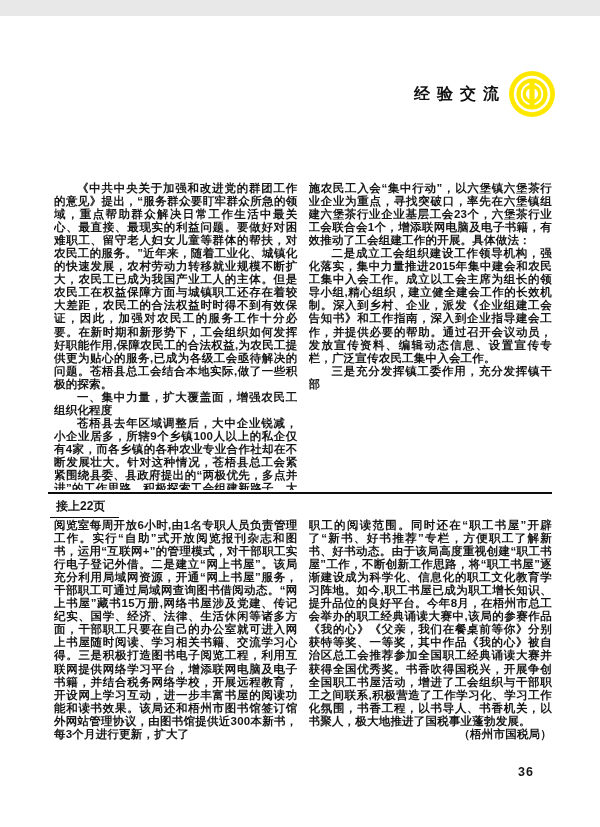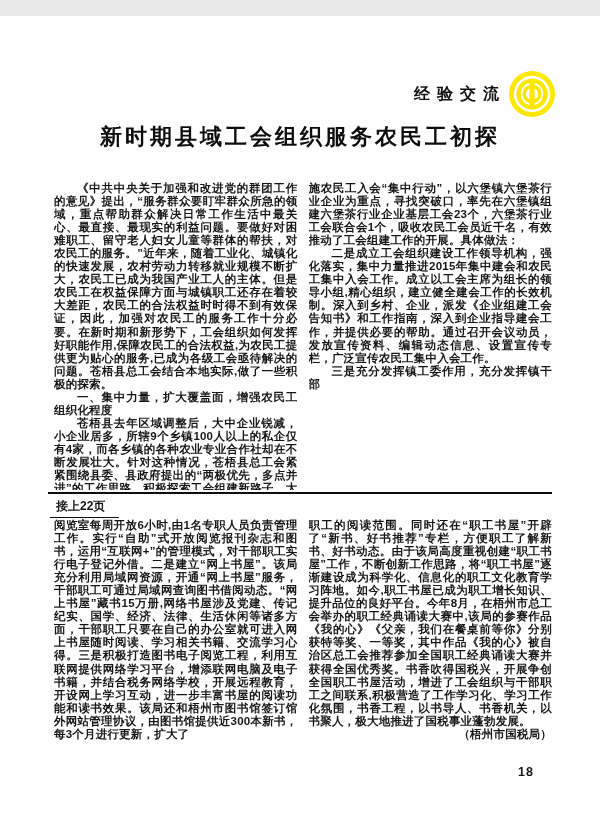--- a/index.html
+++ b/index.html
@@ -91,42 +91,41 @@
         <circle cx="24" cy="24" r="23" fill="#ffe800"></circle>
         <circle cx="24" cy="24" r="18.2" fill="#ffffff"></circle>
         <circle cx="24" cy="24" r="15.6" fill="#ffe800"></circle>
         <circle cx="24" cy="24" r="11.2" fill="#ffffff"></circle>
         <circle cx="24" cy="24" r="7.8" fill="none" stroke="#ffe800" stroke-width="3.4"></circle>
         <rect x="21.4" y="12.2" width="5.2" height="23.6" fill="#ffe800"></rect>
       </svg>
     </span>
   </div>
 
-  <div class="article-title">新时期县域工会组织服务农民工初探</div>
 
   <div class="cols upper-cols">
     <div class="col">
       <p>《中共中央关于加强和改进党的群团工作的意见》提出，“服务群众要盯牢群众所急的领域，重点帮助群众解决日常工作生活中最关心、最直接、最现实的利益问题。要做好对困难职工、留守老人妇女儿童等群体的帮扶，对农民工的服务。”近年来，随着工业化、城镇化的快速发展，农村劳动力转移就业规模不断扩大，农民工已成为我国产业工人的主体。但是农民工在权益保障方面与城镇职工还存在着较大差距，农民工的合法权益时时得不到有效保证，因此，加强对农民工的服务工作十分必要。在新时期和新形势下，工会组织如何发挥好职能作用,保障农民工的合法权益,为农民工提供更为贴心的服务,已成为各级工会亟待解决的问题。苍梧县总工会结合本地实际,做了一些积极的探索。</p>
       <p class="col-heading">一、集中力量，扩大覆盖面，增强农民工组织化程度</p>
       <p>苍梧县去年区域调整后，大中企业锐减，小企业居多，所辖9个乡镇100人以上的私企仅有4家，而各乡镇的各种农业专业合作社却在不断发展壮大。针对这种情况，苍梧县总工会紧紧围绕县委、县政府提出的“两极优先，多点并进”的工作思路，积极探索工会组建新路子，大力实</p>
     </div>
     <div class="col">
-      <p class="no-indent">施农民工入会“集中行动”，以六堡镇六堡茶行业企业为重点，寻找突破口，率先在六堡镇组建六堡茶行业企业基层工会23个，六堡茶行业工会联合会1个，吸收农民工会员近千名，有效推动了工会组建工作的开展。具体做法：</p>
+      <p class="no-indent">施农民工入会“集中行动”，以六堡镇六堡茶行业企业为重点，寻找突破口，率先在六堡镇组建六堡茶行业企业基层工会23个，六堡茶行业工会联合会1个，增添联网电脑及电子书籍，有效推动了工会组建工作的开展。具体做法：</p>
       <p>二是成立工会组织建设工作领导机构，强化落实，集中力量推进2015年集中建会和农民工集中入会工作。成立以工会主席为组长的领导小组,精心组织，建立健全建会工作的长效机制。深入到乡村、企业，派发《企业组建工会告知书》和工作指南，深入到企业指导建会工作，并提供必要的帮助。通过召开会议动员，发放宣传资料、编辑动态信息、设置宣传专栏，广泛宣传农民工集中入会工作。</p>
       <p>三是充分发挥镇工委作用，充分发挥镇干部</p>
     </div>
   </div>
 
   <div class="divider"></div>
   <div class="cont-tab">接上22页</div>
 
   <div class="cols lower-cols">
     <div class="col">
       <p class="no-indent">阅览室每周开放6小时,由1名专职人员负责管理工作。实行“自助”式开放阅览报刊杂志和图书，运用“互联网+”的管理模式，对干部职工实行电子登记外借。二是建立“网上书屋”。该局充分利用局域网资源，开通“网上书屋”服务，干部职工可通过局域网查询图书借阅动态。“网上书屋”藏书15万册,网络书屋涉及党建、传记纪实、国学、经济、法律、生活休闲等诸多方面，干部职工只要在自己的办公室就可进入网上书屋随时阅读、学习相关书籍、交流学习心得。三是积极打造图书电子阅览工程，利用互联网提供网络学习平台，增添联网电脑及电子书籍，并结合税务网络学校，开展远程教育，开设网上学习互动，进一步丰富书屋的阅读功能和读书效果。该局还和梧州市图书馆签订馆外网站管理协议，由图书馆提供近300本新书，每3个月进行更新，扩大了</p>
     </div>
     <div class="col">
       <p class="no-indent"><span>职工的阅读范围。同时还在“职工书屋”开辟了“新书、好书推荐”专栏，方便职工了解新书、好书动态。由于该局高度重视创建“职工书屋”工作，不断创新工作思路，将“职工书屋”逐渐建设成为科学化、信息化的职工文化教育学习阵地。如今,职工书屋已成为职工增长知识、提升品位的良好平台。今年8月，在梧州市总工会举办的职工经典诵读大赛中,该局的参赛作品《我的心》《父亲，我们在餐桌前等你》分别获特等奖、一等奖，其中作品《我的心》被自治区总工会推荐参加全国职工经典诵读大赛并获得全国优秀奖。书香吹得国税兴，开展争创全国职工书屋活动，增进了工会组织与干部职工之间联系,积极营造了工作学习化、学习工作化氛围，书香工程，以书导人、书香机关，以书聚人，极大地推进了国税事业蓬勃发展。</span><span class="attr">（梧州市国税局）</span></p>
     </div>
   </div>
 
-  <div class="page-number">18</div>
+  <div class="page-number">36</div>
 
 </div>
 
 </body></html>

